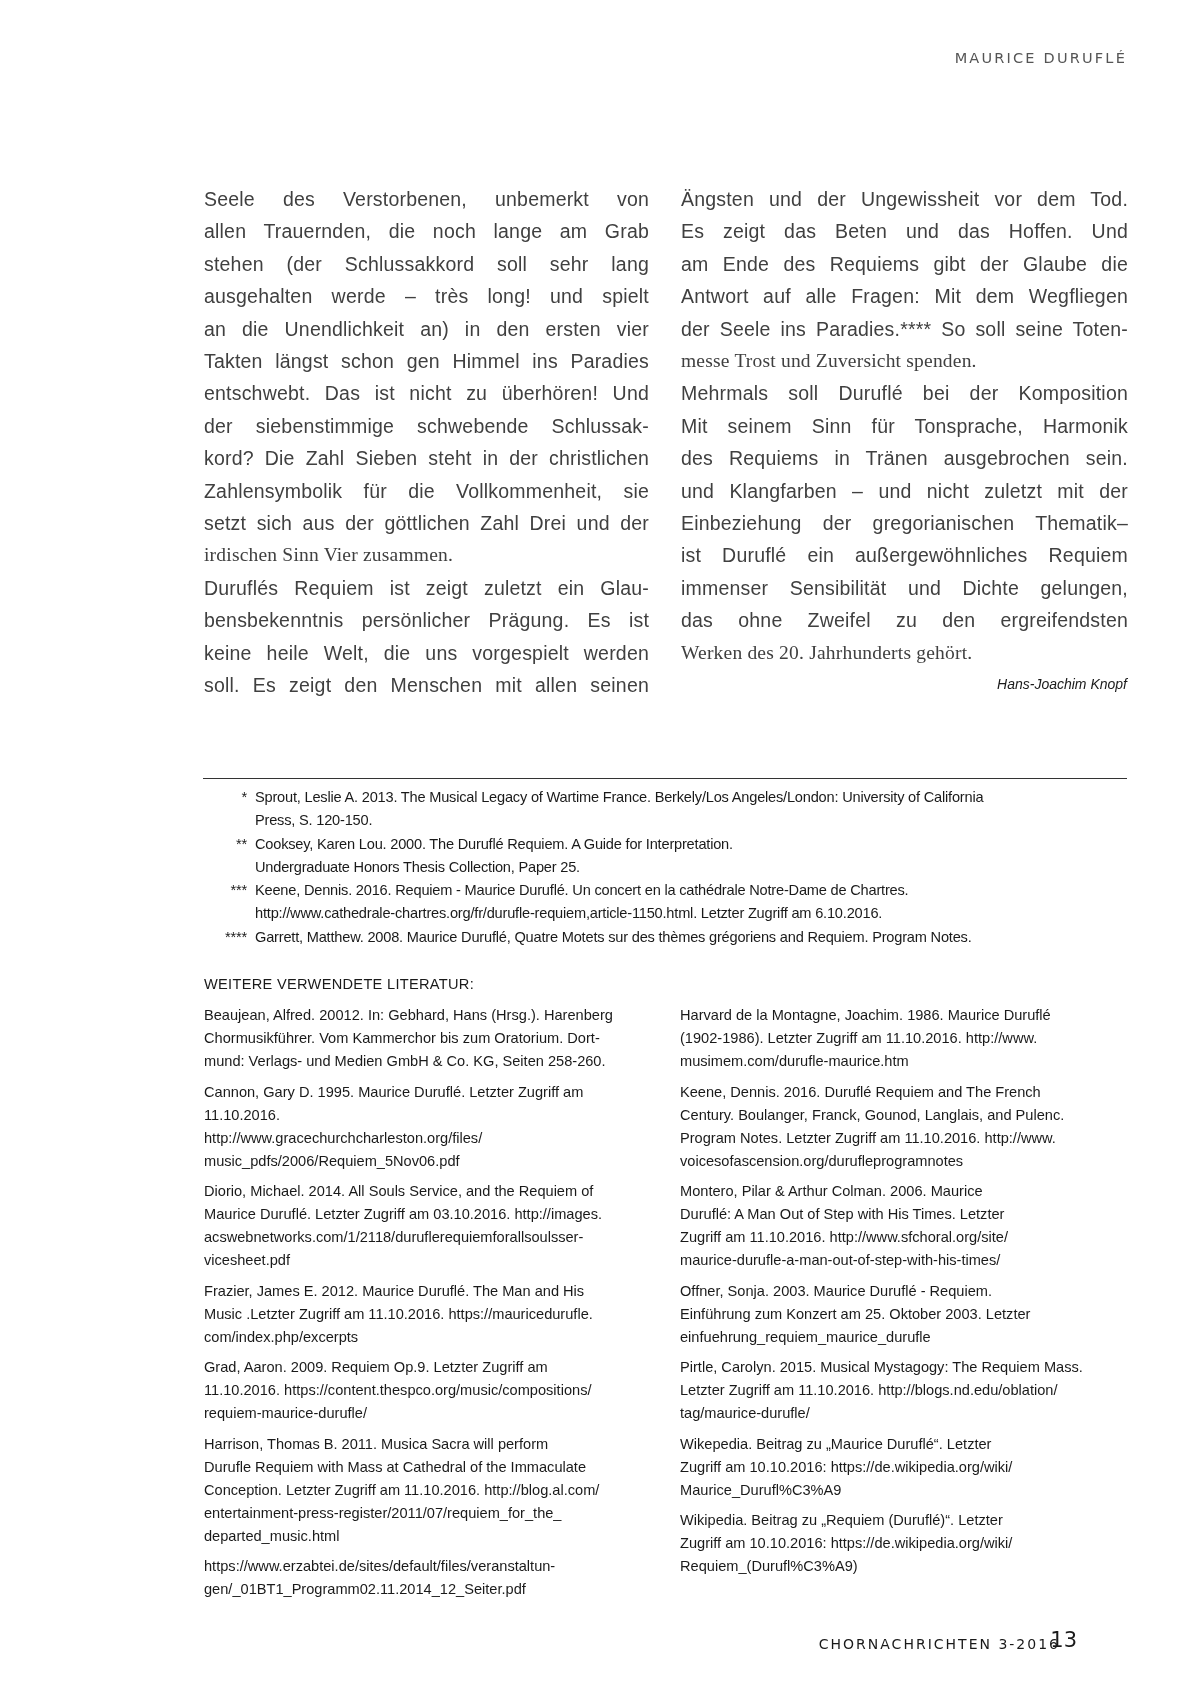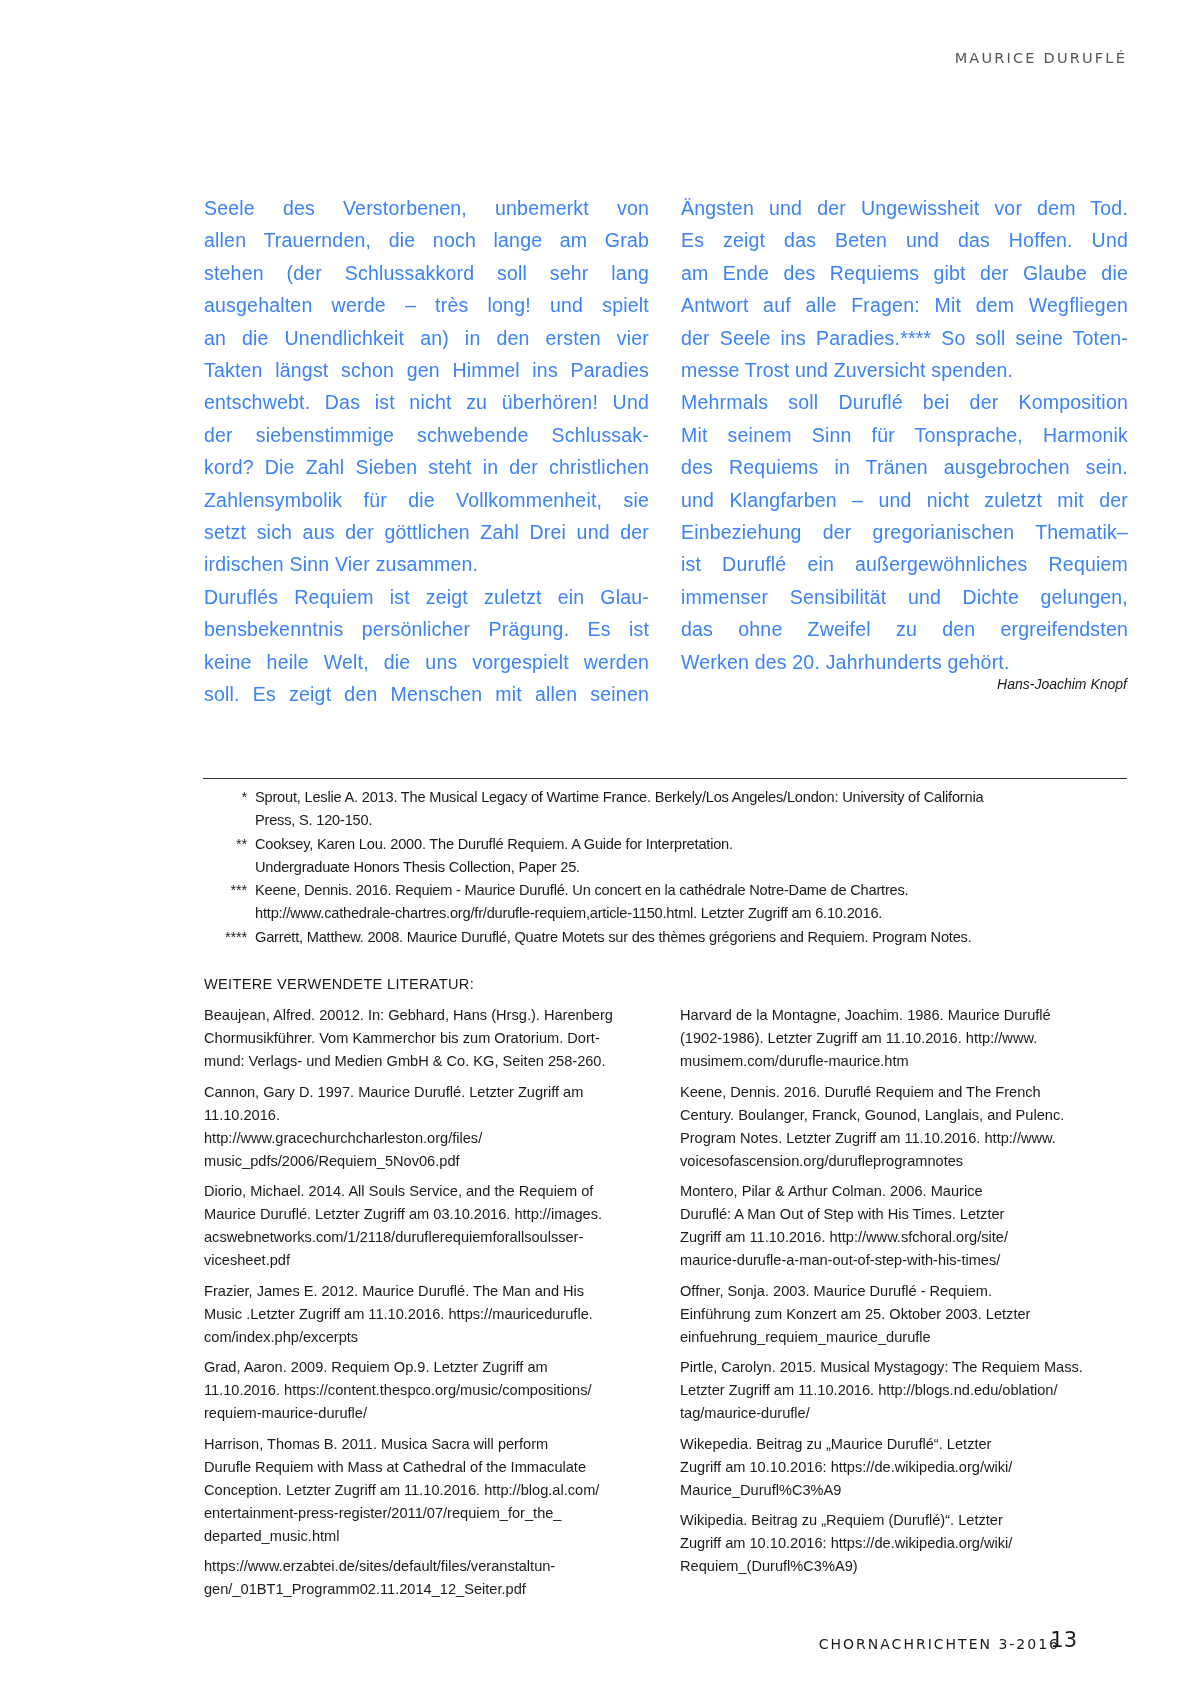--- a/index.html
+++ b/index.html
@@ -1,27 +1,27 @@
 <!DOCTYPE html>
 <html><head>
   <meta charset="utf-8">
   <style>
     html, body { margin: 0; padding: 0; background: #ffffff; }
     body { width: 1200px; height: 1702px; position: relative; overflow: hidden;
            font-family: "DejaVu Sans", sans-serif; color: #1a1a1a; }
     .running-head { position: absolute; top: 50px; right: 73px; font-size: 14.5px;
                     letter-spacing: 2.2px; color: #555555; font-family: "DejaVu Sans", sans-serif; text-align: center; }
-    .body-col { position: absolute; top: 192px; width: 445px; font-size: 19.5px;
-                line-height: 32.4px; text-align: justify; color: #3b82f6;
+    .body-col { position: absolute; top: 183px; width: 445px; font-size: 19.5px;
+                line-height: 32.4px; text-align: justify; color: #404040;
                 font-family: "Liberation Sans", sans-serif; letter-spacing: 0.2px; }
     .body-col.left { left: 204px; }
     .body-col.right { left: 681px; width: 447px; }
     .body-col p { margin: 0; }
     .body-col .ln { display: block; text-align-last: justify; white-space: nowrap; }
-    .body-col .ln.last { text-align-last: left; }
+    .body-col .ln.last { text-align-last: left; font-family: Liberation Serif, serif; }
     .author { position: absolute; top: 676px; right: 73px; font-size: 14px; font-style: italic;
               font-family: "Liberation Sans", sans-serif; color: #1a1a1a; }
     .fn-rule { position: absolute; top: 778px; left: 203px; width: 924px; height: 1px; background: #333; }
     .footnotes { position: absolute; top: 786px; left: 203px; width: 924px;
                  font-family: "Liberation Sans", sans-serif; font-size: 14.6px; line-height: 23.3px;
                  color: #1a1a1a; letter-spacing: -0.2px; }
     .fn { display: flex; }
     .fn-mark { width: 52px; text-align: right; padding-right: 8px; flex: 0 0 auto; box-sizing: border-box; }
     .fn-text { flex: 1; }
     .lit-head { position: absolute; top: 976px; left: 204px; font-family: "Liberation Sans", sans-serif;
@@ -123,21 +123,21 @@
 
 <div class="lit-head">WEITERE VERWENDETE LITERATUR:</div>
 
 <div class="lit-col left">
   <div class="lit-item">
     <span class="ln">Beaujean, Alfred. 20012. In: Gebhard, Hans (Hrsg.). Harenberg</span>
     <span class="ln">Chormusikführer. Vom Kammerchor bis zum Oratorium. Dort-</span>
     <span class="ln">mund: Verlags- und Medien GmbH &amp; Co. KG, Seiten 258-260.</span>
   </div>
   <div class="lit-item">
-    <span class="ln">Cannon, Gary D. 1997. Maurice Duruflé. Letzter Zugriff am</span>
+    <span class="ln">Cannon, Gary D. 1995. Maurice Duruflé. Letzter Zugriff am</span>
     <span class="ln">11.10.2016.</span>
     <span class="ln">http://www.gracechurchcharleston.org/files/</span>
     <span class="ln">music_pdfs/2006/Requiem_5Nov06.pdf</span>
   </div>
   <div class="lit-item">
     <span class="ln">Diorio, Michael. 2014. All Souls Service, and the Requiem of</span>
     <span class="ln">Maurice Duruflé. Letzter Zugriff am 03.10.2016. http://images.</span>
     <span class="ln">acswebnetworks.com/1/2118/duruflerequiemforallsoulsser-</span>
     <span class="ln">vicesheet.pdf</span>
   </div>

